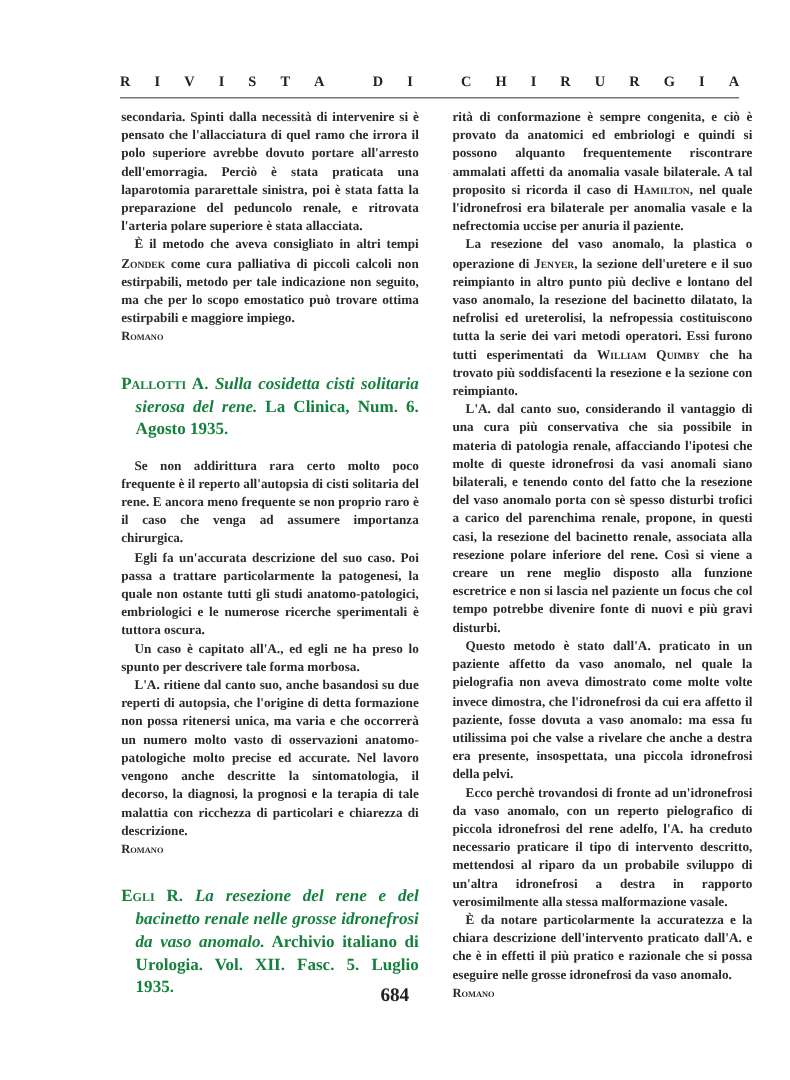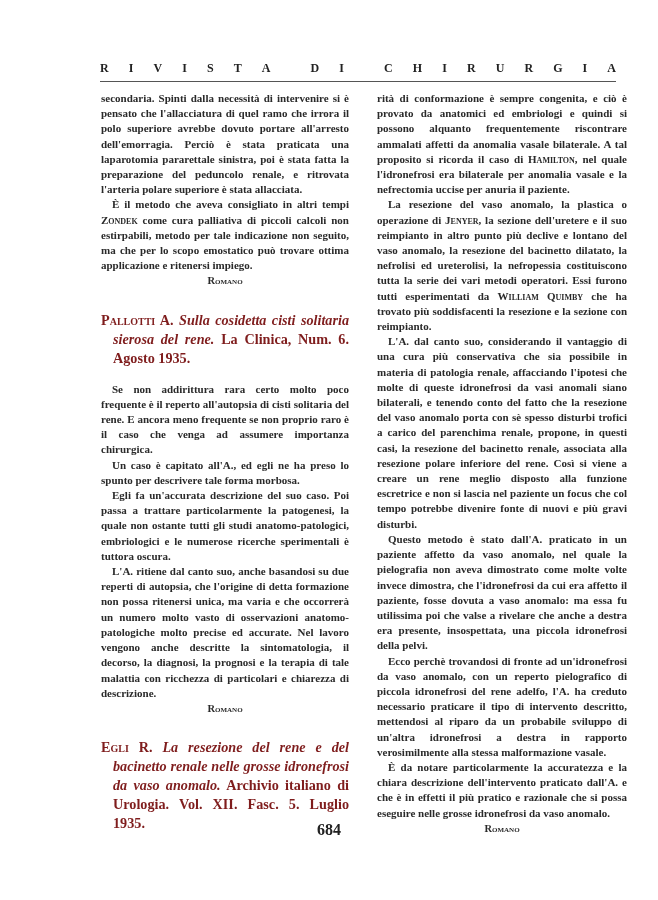--- a/index.html
+++ b/index.html
@@ -9,24 +9,24 @@
             display: flex; justify-content: space-between;
             font-family: "Liberation Serif", serif; font-weight: bold; font-size: 12px;
             letter-spacing: 0; color: #222; }
   .header-rule { position: absolute; left: 100px; top: 81px; width: 516px; height: 1px; background: #555; }
   .col { position: absolute; top: 91px; width: 248px; font-family: Liberation Serif, serif;
          font-size: 11px; line-height: 15.2px; text-align: justify; font-weight: bold; color: #2a2a2a; }
   .col-left { left: 101px; }
   .col-right { left: 361px; width: 250px; margin-left: 16px; }
   .col p { margin: 0; }
   .indent { text-indent: 11px; }
-  .sig { text-align: center; font-variant: small-caps; font-size: 10.5px; margin: 0; }
+  .sig { text-align: left; font-variant: small-caps; font-size: 10.5px; margin: 0; }
   .sc { font-variant: small-caps; }
   .entry-head { font-size: 14.2px; line-height: 19px; text-align: justify; font-weight: bold;
-                padding-left: 12px; text-indent: -12px; color: #7f1d1d; }
+                padding-left: 12px; text-indent: -12px; color: #15803d; }
   .entry-head i { font-style: italic; }
   .gap-big { height: 22px; }
   .gap-mid { height: 14px; }
   .page-num { position: absolute; left: 0; width: 658px; top: 821px; text-align: center;
               font-family: "Liberation Serif", serif; font-size: 16px; font-weight: bold; color: #222; }
 </style>
 </head>
 <body>
 
 <div class="header" id="hdr">
@@ -48,32 +48,32 @@
     <span>U</span>
     <span>R</span>
     <span>G</span>
     <span>I</span>
     <span>A</span>
   </div>
 <div class="header-rule"></div>
 
 <div class="col col-left">
   <p>secondaria. Spinti dalla necessità di intervenire si è pensato che l'allacciatura di quel ramo che irrora il polo superiore avrebbe dovuto portare all'arresto dell'emorragia. Perciò è stata praticata una laparotomia pararettale sinistra, poi è stata fatta la preparazione del peduncolo renale, e ritrovata l'arteria polare superiore è stata allacciata.</p>
-  <p class="indent"><span>È il metodo che aveva consigliato in altri tempi </span><span class="sc">Zondek</span><span> come cura palliativa di piccoli calcoli non estirpabili, metodo per tale indicazione non seguito, ma che per lo scopo emostatico può trovare ottima applicazione e ritenersi impiego.</span></p>
+  <p class="indent"><span>È il metodo che aveva consigliato in altri tempi </span><span class="sc">Zondek</span><span> come cura palliativa di piccoli calcoli non estirpabili, metodo per tale indicazione non seguito, ma che per lo scopo emostatico può trovare ottima estirpabili e maggiore impiego.</span></p>
   <p class="sig">Romano</p>
 
   <div class="gap-big"></div>
 
   <p class="entry-head"><span class="sc">Pallotti A.</span> <i>Sulla cosidetta cisti solitaria sierosa del rene.</i> <span>La Clinica, Num. 6. Agosto 1935.</span></p>
 
   <div class="gap-mid"></div>
 
   <p class="indent">Se non addirittura rara certo molto poco frequente è il reperto all'autopsia di cisti solitaria del rene. E ancora meno frequente se non proprio raro è il caso che venga ad assumere importanza chirurgica.</p>
+  <p class="indent">Egli fa un'accurata descrizione del suo caso. Poi passa a trattare particolarmente la patogenesi, la quale non ostante tutti gli studi anatomo-patologici, embriologici e le numerose ricerche sperimentali è tuttora oscura.</p>
   <p class="indent">Un caso è capitato all'A., ed egli ne ha preso lo spunto per descrivere tale forma morbosa.</p>
-  <p class="indent">Egli fa un'accurata descrizione del suo caso. Poi passa a trattare particolarmente la patogenesi, la quale non ostante tutti gli studi anatomo-patologici, embriologici e le numerose ricerche sperimentali è tuttora oscura.</p>
   <p class="indent">L'A. ritiene dal canto suo, anche basandosi su due reperti di autopsia, che l'origine di detta formazione non possa ritenersi unica, ma varia e che occorrerà un numero molto vasto di osservazioni anatomo-patologiche molto precise ed accurate. Nel lavoro vengono anche descritte la sintomatologia, il decorso, la diagnosi, la prognosi e la terapia di tale malattia con ricchezza di particolari e chiarezza di descrizione.</p>
   <p class="sig">Romano</p>
 
   <div class="gap-big"></div>
 
   <p class="entry-head"><span class="sc">Egli R.</span> <i>La resezione del rene e del bacinetto renale nelle grosse idronefrosi da vaso anomalo.</i> <span>Archivio italiano di Urologia. Vol. XII. Fasc. 5. Luglio 1935.</span></p>
 
   <div class="gap-mid"></div>
 
 </div>

